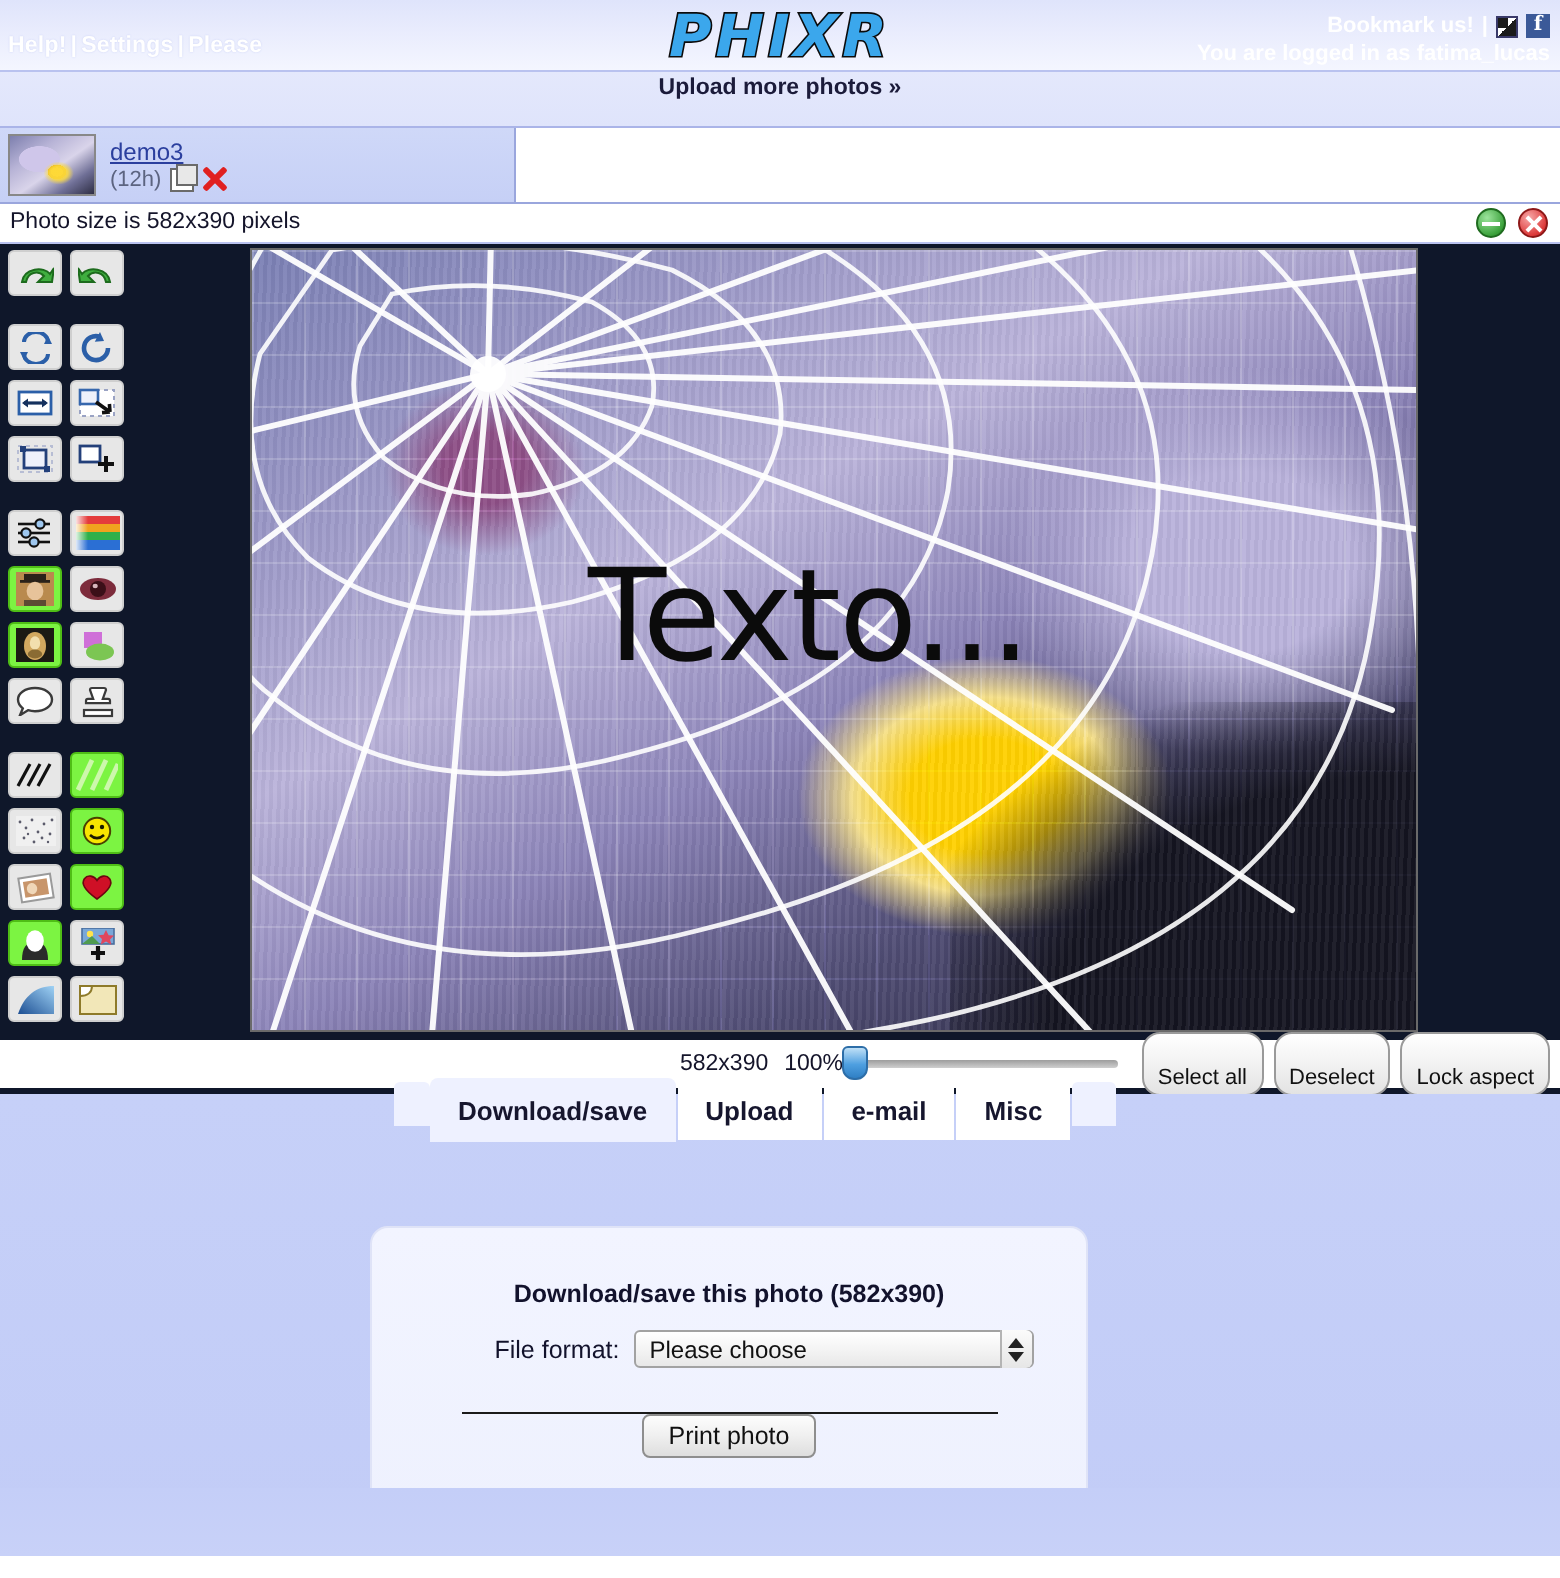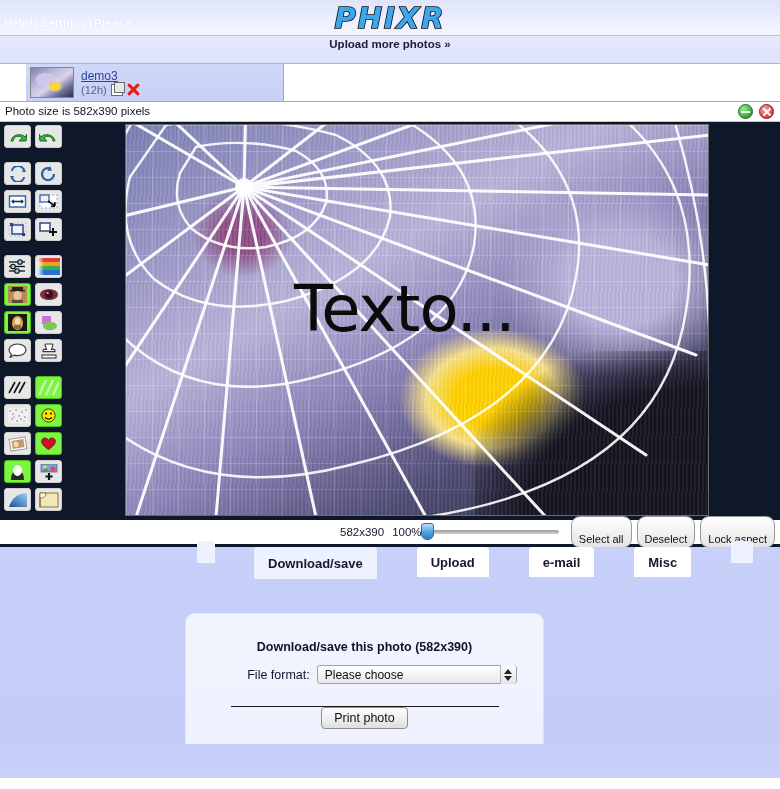--- a/index.html
+++ b/index.html
@@ -86,21 +86,21 @@
     position: relative;
     height: 38px;
     background: #ffffff;
     border-bottom: 1px solid #9aa6dd;
   }
   .thumb-card {
     position:absolute; left:0; top:0;
     width: 258px; height: 37px;
     background: linear-gradient(to bottom,#cfd8f8 0%, #c6d0f6 100%);
     border-right: 1px solid #9aa6dd;
-    display:flex; align-items:center;margin-left:26px;
+    display:flex; align-items:center;
   }
   .thumb-img {
     width: 44px; height: 31px; margin-left:4px;
     border:1px solid #888;
     background:
       radial-gradient(ellipse at 56% 62%, #f6c61a 0 9%, #e0a814 9% 14%, rgba(0,0,0,0) 14%),
       radial-gradient(ellipse at 35% 40%, #cfc6ea 0 26%, rgba(0,0,0,0) 27%),
       linear-gradient(145deg,#7d7fae 0%, #b7b3d6 30%, #d9d4ea 55%, #6f6f96 78%, #2e2e44 100%);
     position:relative; overflow:hidden;
   }
@@ -280,21 +280,21 @@
   }
 
   
   .tabs-area {
     position:relative;
     height: 231px;
     background: linear-gradient(to bottom,#c6d0f8 0%, #c2ccf7 100%);
   }
   .tabstrip {
     position:absolute; left:197px; top:0;
-    display:flex; align-items:flex-start; height: 16px; gap: 39px;
+    display:flex; align-items:center; height: 16px;
   }
   .tab-stub {
     width:18px; height: 22px;
     background:#eef1ff;
     border-top-left-radius:3px;
     border-top-right-radius:3px;
     align-self:flex-end;
   }
   .tab {
     height: 30px;
@@ -387,20 +387,29 @@
 
 <div id="app">
 
   <div class="header">
     <div class="header-nav">
       <a href="#">Help!</a><span class="sep">|</span><a href="#">Settings</a><span class="sep">|</span><a href="#">Please</a>
     </div>
 
     <div class="logo">PHIXR</div>
 
+    <div class="header-right">
+      <div class="bm-line">
+        <span>Bookmark us!</span>
+        <span>|</span>
+        <span class="ico-share"></span>
+        <span class="ico-fb">f</span>
+      </div>
+      <div class="logged-line">You are logged in as fatima_lucas</div>
+    </div>
   </div>
 
   <div class="uploadbar">Upload more photos »</div>
 
   <div class="photostrip">
     <div class="thumb-card">
       <div class="thumb-img"></div>
       <div class="thumb-meta">
         <a href="#" class="thumb-name">demo3</a>
         <div class="thumb-sub">

